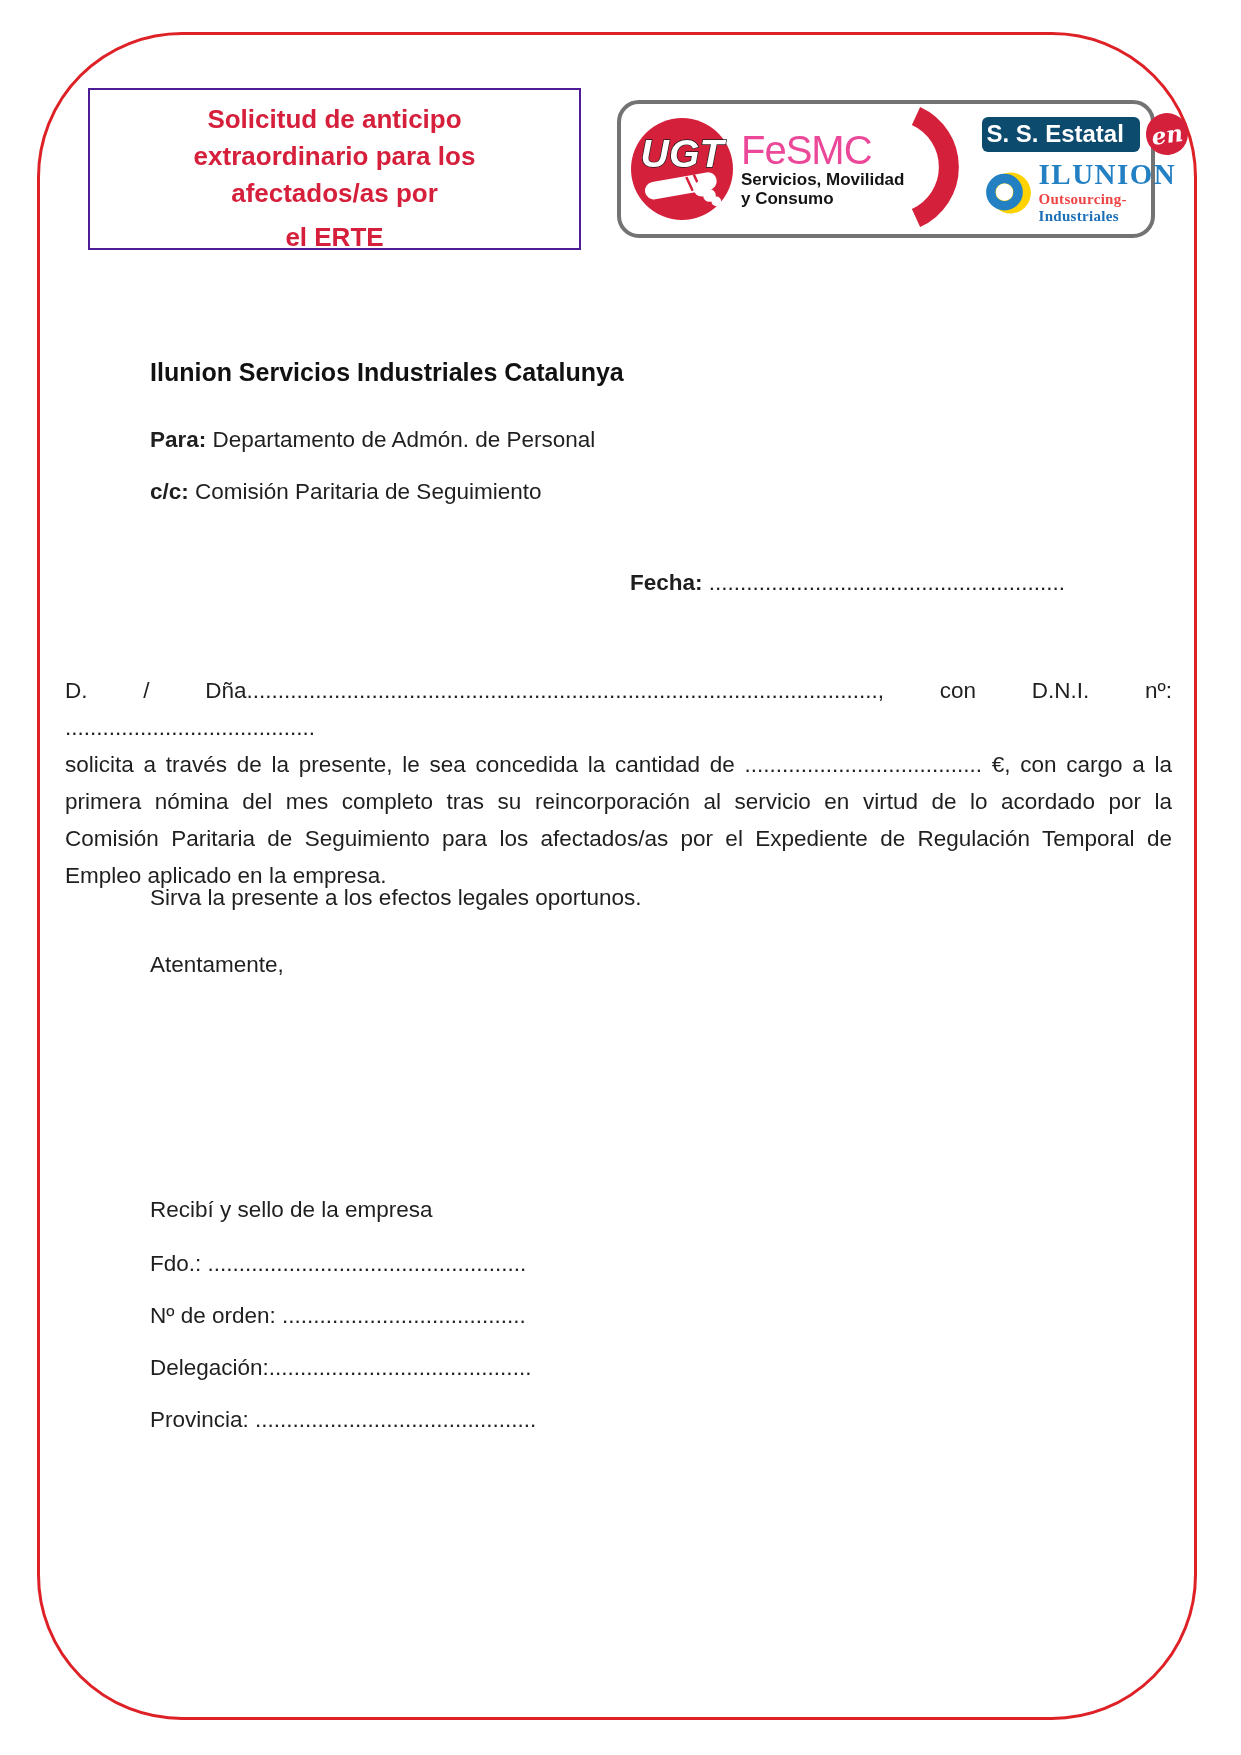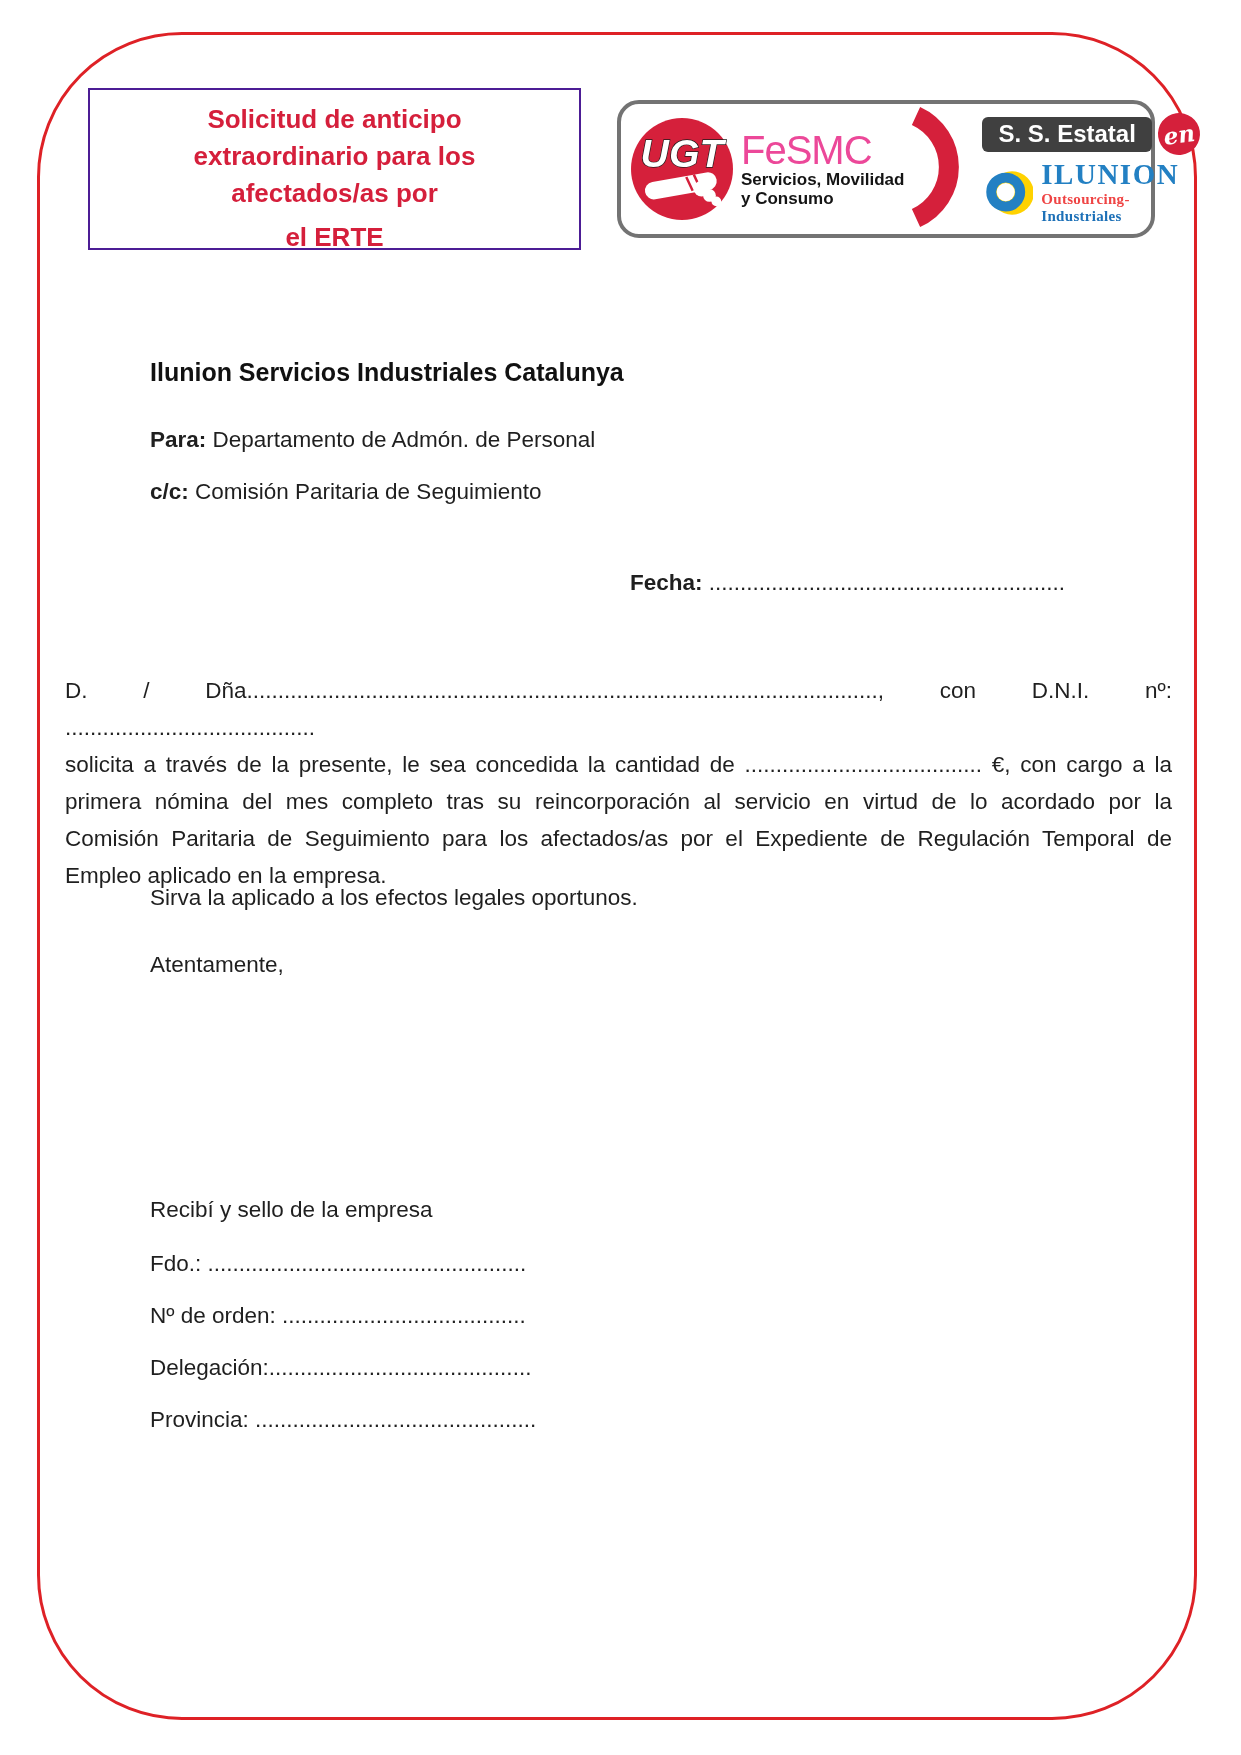--- a/index.html
+++ b/index.html
@@ -31,22 +31,22 @@
     display:flex;align-items:center;
   }
   .ugt-circle{width:102px;height:102px;margin-left:10px;flex:0 0 auto;}
   .fesmc-block{margin-left:8px;flex:0 0 auto;}
   .fesmc-name{font-size:40px;font-weight:normal;color:#ec4899;line-height:40px;letter-spacing:-1px;}
   .fesmc-sub{font-size:17px;font-weight:bold;color:#141414;line-height:19px;}
   .arc-wrap{margin-left:2px;flex:0 0 auto;}
   .right-col{margin-left:4px;display:flex;flex-direction:column;gap:5px;}
   .estatal-row{display:flex;align-items:center;gap:6px;}
   .estatal-banner{
-    background:#404040;color:#fff;font-weight:bold;font-size:24px;
-    padding:3px 16px 4px 16px;border-radius:6px;white-space:nowrap;
+    background:#0c4a6e;color:#fff;font-weight:bold;font-size:24px;
+    padding:3px 16px 4px 4px;border-radius:6px;white-space:nowrap;
   }
   .en-badge{
     width:42px;height:42px;border-radius:50%;background:#d5203b;color:#fff;
     font-family:"DejaVu Serif",serif;font-style:italic;font-size:23px;font-weight:bold;
     display:flex;align-items:center;justify-content:center;transform:rotate(-8deg);
   }
   .ilunion-row{display:flex;align-items:center;gap:8px;padding-left:2px;font-family:Liberation Serif, serif;}
   .ilunion-name{color:#2380c3;font-weight:bold;font-size:29px;line-height:29px;letter-spacing:1.5px;}
   .ilunion-tagline{font-size:15px;font-weight:bold;margin-top:2px;letter-spacing:0.3px;}
   .tag-light{color:#ef4444;}
@@ -133,19 +133,19 @@
 <div class="abs line date-line"><span class="bold">Fecha:</span><span> .........................................................</span></div>
 
 <div class="abs body-para">
   <div class="jline">D. / Dña....................................................................................................., con D.N.I. nº: ........................................</div>
   <div class="jline">solicita a través de la presente, le sea concedida la cantidad de ...................................... €, con cargo a la</div>
   <div class="jline">primera nómina del mes completo tras su reincorporación al servicio en virtud de lo acordado por la</div>
   <div class="jline">Comisión Paritaria de Seguimiento para los afectados/as por el Expediente de Regulación Temporal de</div>
   <div>Empleo aplicado en la empresa.</div>
 </div>
 
-<div class="abs line legal-line">Sirva la aplicado a los efectos legales oportunos.</div>
+<div class="abs line legal-line">Sirva la presente a los efectos legales oportunos.</div>
 <div class="abs line signoff-line">Atentamente,</div>
 <div class="abs line received-line">Recibí y sello de la empresa</div>
 <div class="abs line fdo-line">Fdo.: ...................................................</div>
 <div class="abs line orden-line">Nº de orden: .......................................</div>
 <div class="abs line deleg-line">Delegación:..........................................</div>
 <div class="abs line prov-line">Provincia: .............................................</div>
 
 </body></html>

